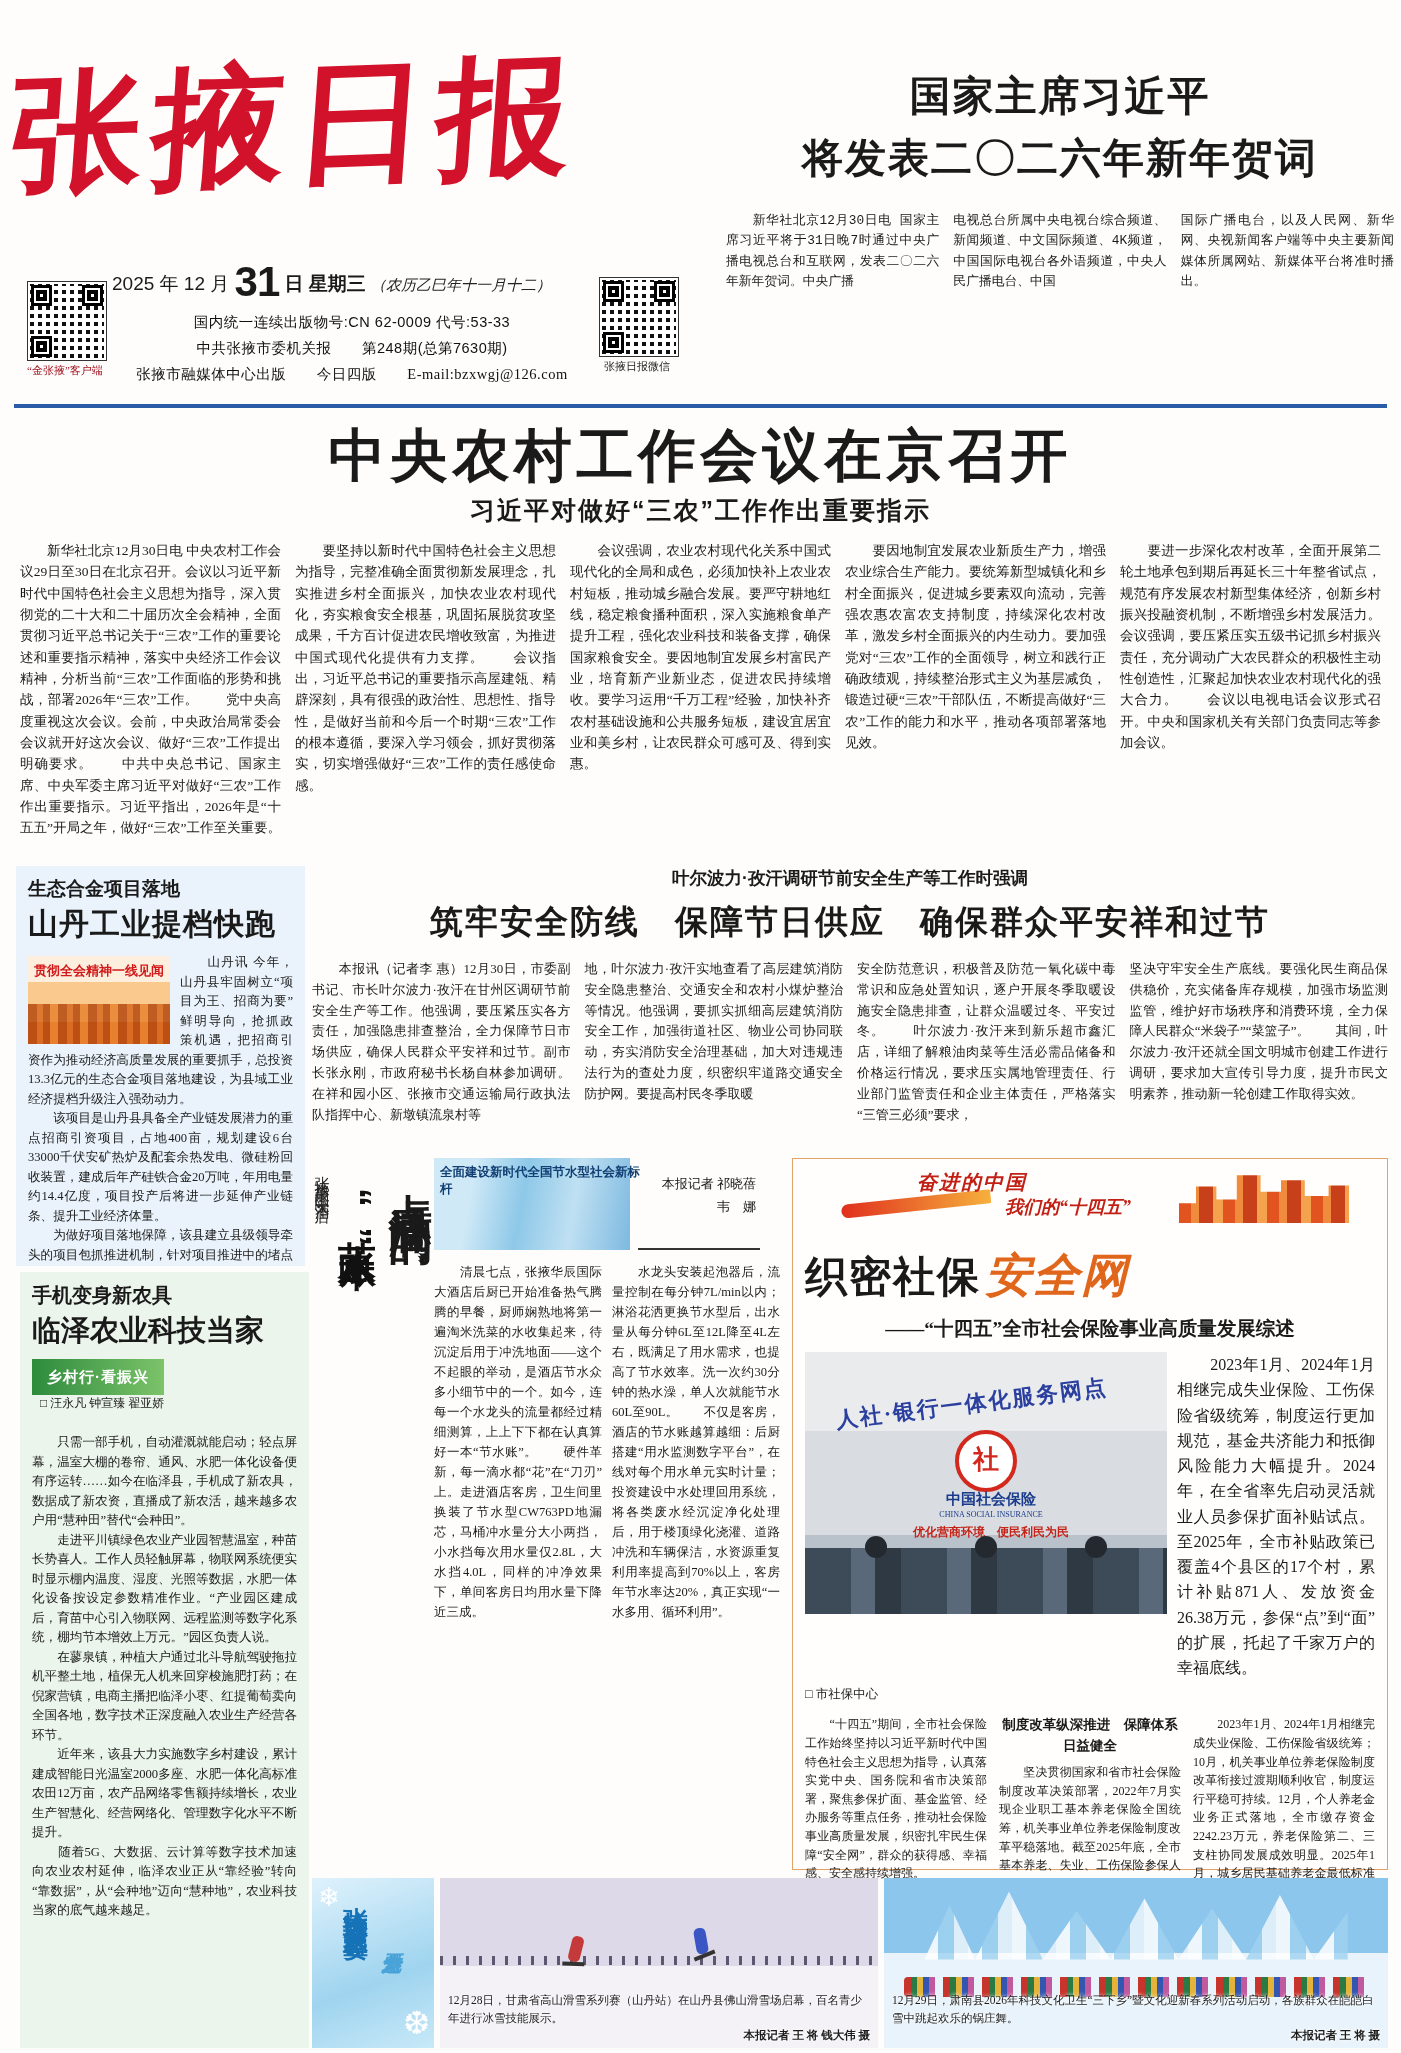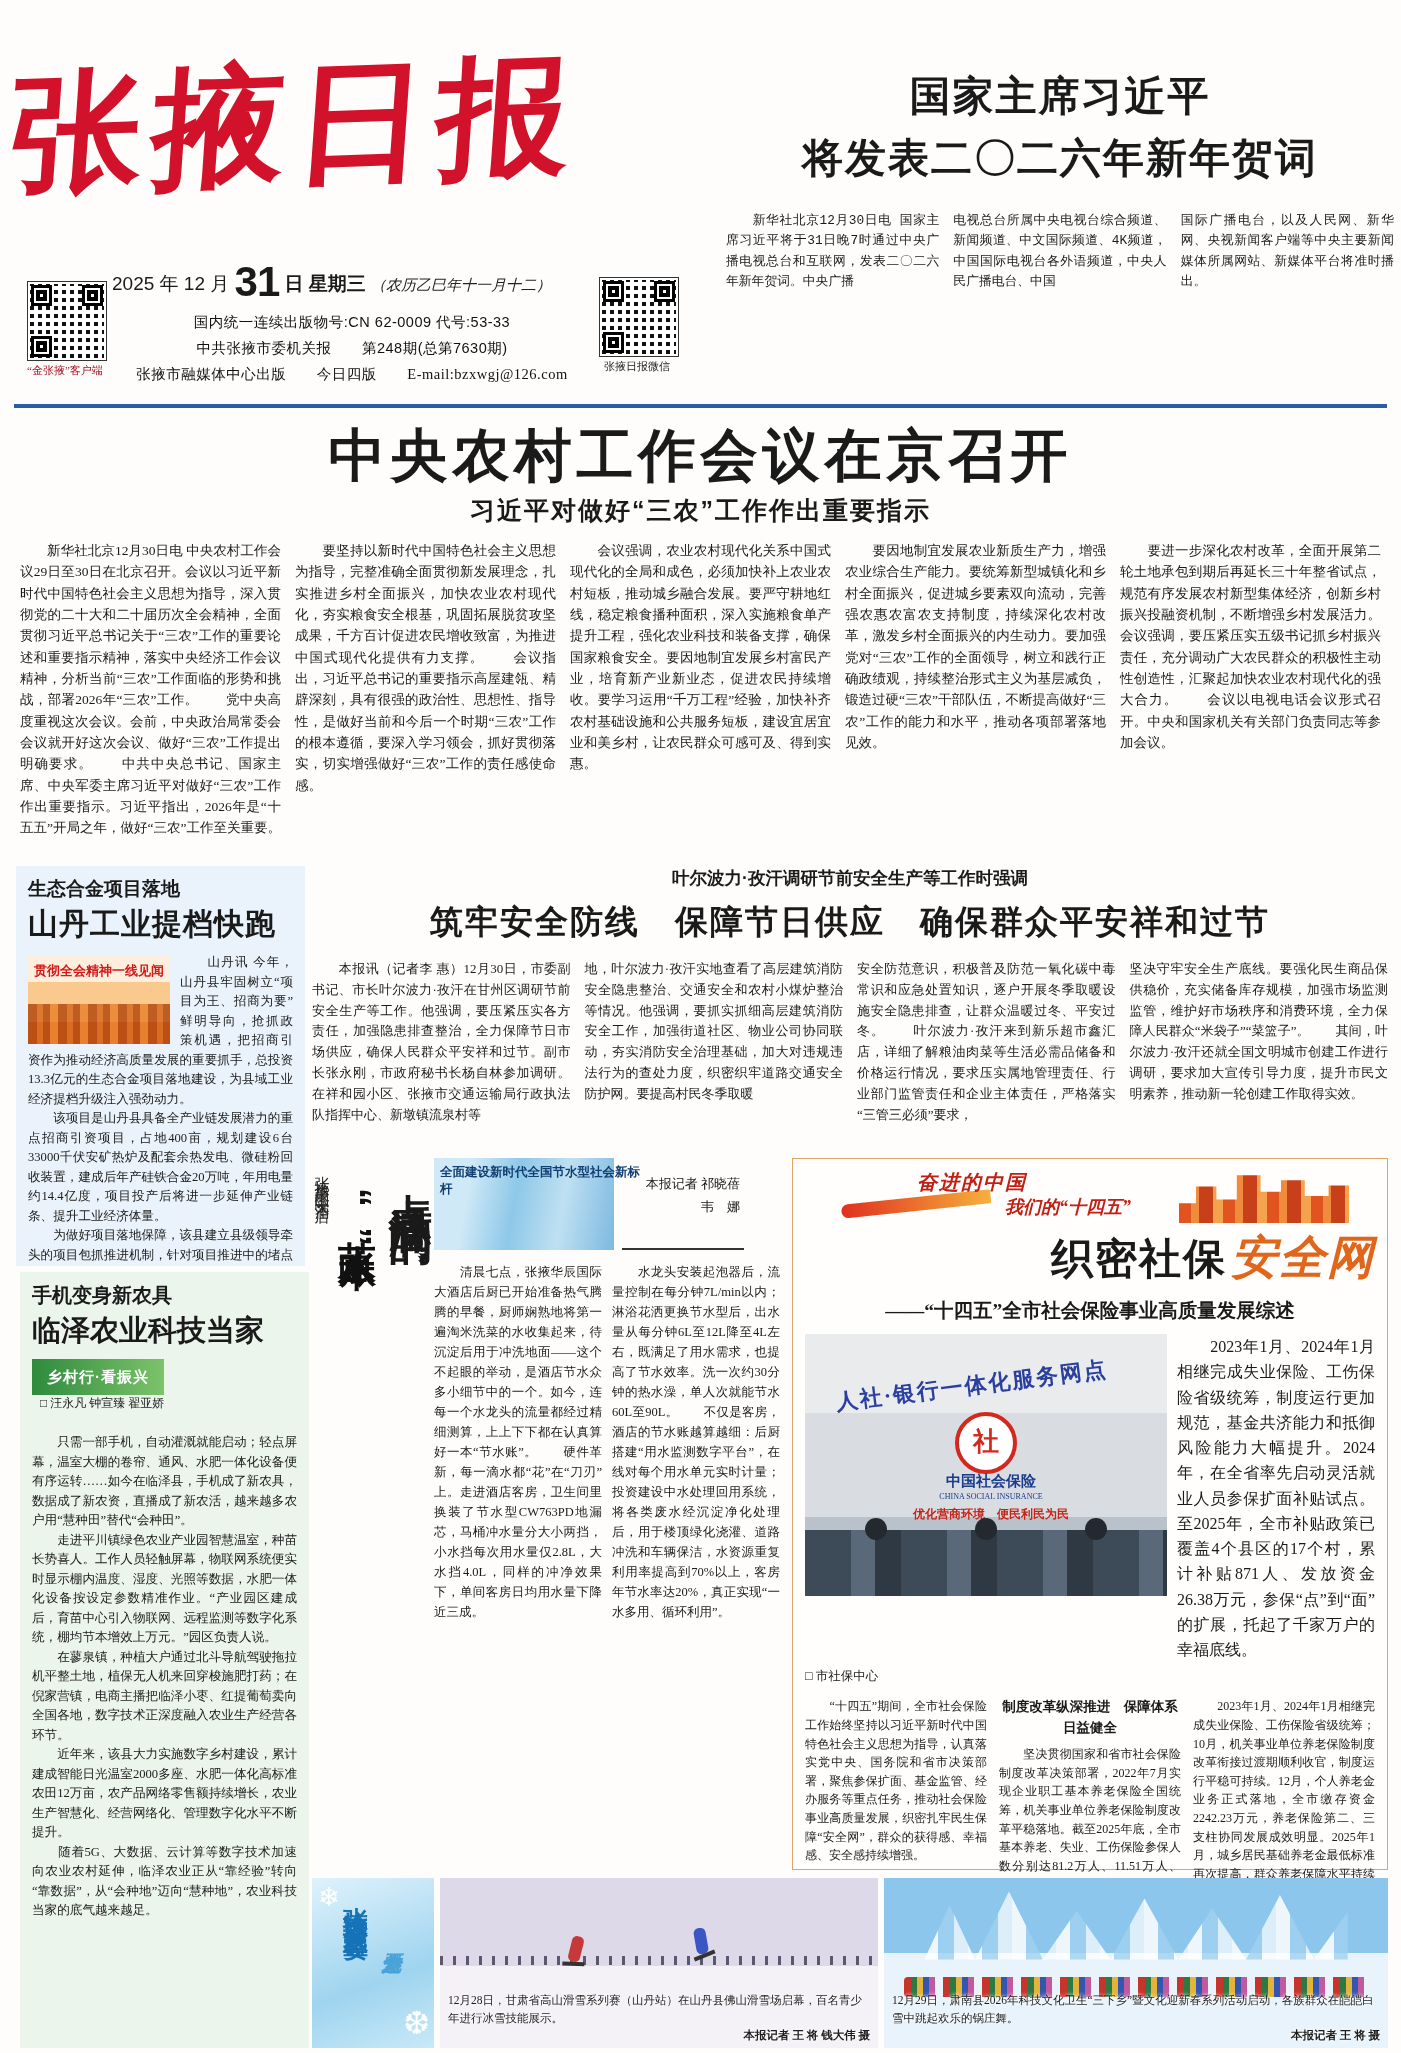--- a/index.html
+++ b/index.html
@@ -62,35 +62,35 @@
   .safety .col{flex:1;font-size:13px;line-height:1.6;}
   
   .water{left:312px;top:1158px;width:468px;height:712px;display:flex;}
   .vstrip{width:122px;display:flex;flex-direction:row;}
   .vkick{writing-mode:vertical-rl;font-size:15px;letter-spacing:4px;padding-top:6px;color:#222;width:26px;}
   .vtitle{writing-mode:vertical-rl;font-weight:900;font-family:"Liberation Sans",sans-serif;}
   .vtitle .t1{font-size:44px;letter-spacing:6px;}
   .vtitle .t2{font-size:38px;letter-spacing:4px;margin-top:30px;color:#111;}
   .water .content{flex:1;display:flex;flex-direction:column;}
   .water .toprow{display:flex;gap:8px;}
-  .banner-water{width:180px;height:92px;background:linear-gradient(100deg,#cfe9f7 0 20%,#8ec8e8 45%,#bfe0f2 70%,#7db9e0);position:relative;}
+  .banner-water{width:196px;height:92px;background:linear-gradient(100deg,#cfe9f7 0 20%,#8ec8e8 45%,#bfe0f2 70%,#7db9e0);position:relative;}
   .banner-water .t{position:absolute;left:6px;top:6px;font-size:12.5px;font-weight:bold;color:#123f73;width:200px;}
   .wbyline{width:118px;border-bottom:2px solid #333;font-size:13px;text-align:right;padding:14px 4px 8px 0;line-height:1.8;}
   .water .cols{display:flex;gap:10px;margin-top:12px;flex:1;overflow:hidden;}
   .water .col{flex:1;font-size:12.5px;line-height:1.6;}
   
   .shebao{left:792px;top:1158px;width:596px;height:712px;border:1px solid #e2a365;box-sizing:border-box;padding:10px 12px;background:#fffefc;}
   .sb-banner{height:58px;position:relative;}
   .sb-banner .swoosh{position:absolute;left:36px;top:28px;width:150px;height:14px;background:linear-gradient(90deg,#e0301e,#f6b03c);transform:rotate(-6deg);border-radius:8px 2px 2px 8px;}
   .sb-banner .l1{position:absolute;left:112px;top:0;font-size:20px;font-weight:900;color:#c22015;font-style:italic;letter-spacing:2px;}
   .sb-banner .l2{position:absolute;left:200px;top:26px;font-size:18px;font-weight:900;color:#c22015;font-style:italic;}
   .sb-banner .sky{position:absolute;right:26px;top:2px;width:170px;height:52px;
       background:repeating-linear-gradient(90deg,#e2541f 0 12px,#f08a3c 12px 20px,#c8401a 20px 34px,#f4a24e 34px 44px);
       clip-path:polygon(0 100%,0 62%,10% 62%,10% 30%,22% 30%,22% 55%,34% 55%,34% 8%,48% 8%,48% 40%,60% 40%,60% 18%,74% 18%,74% 48%,88% 48%,88% 28%,100% 28%,100% 100%);}
-  .sb-title{text-align:right;margin-top:0;}
+  .sb-title{text-align:left;margin-top:18px;}
   .sb-title .b{font-size:42px;font-weight:900;font-family:"Liberation Sans",sans-serif;letter-spacing:2px;}
   .sb-title .o{font-size:46px;font-weight:900;color:#e0661c;font-style:italic;letter-spacing:2px;}
   .sb-sub{text-align:center;font-size:19.5px;font-weight:bold;margin:8px 0 10px;}
   .sb-photorow{display:flex;gap:10px;}
   .sb-photo{width:362px;height:262px;background:linear-gradient(#e9ebed 0 30%,#d9dde1 30% 70%,#b9c2ca 70%);position:relative;overflow:hidden;}
   .sb-photo .arc{position:absolute;left:30px;top:34px;width:320px;font-size:22px;font-weight:bold;color:#2a3f9e;transform:rotate(-7deg);letter-spacing:2px;}
   .sb-photo .logo{position:absolute;left:150px;top:78px;width:54px;height:54px;border:4px solid #d2281e;border-radius:50%;background:#fff;color:#d2281e;font-size:26px;font-weight:900;text-align:center;line-height:52px;}
   .sb-photo .cn{position:absolute;left:96px;top:138px;width:180px;text-align:center;font-size:15px;font-weight:bold;color:#1a3a8c;}
   .sb-photo .en{position:absolute;left:96px;top:158px;width:180px;text-align:center;font-size:8px;color:#1a3a8c;}
   .sb-photo .slogan{position:absolute;left:86px;top:172px;width:200px;text-align:center;font-size:12px;color:#c42318;font-weight:bold;}

